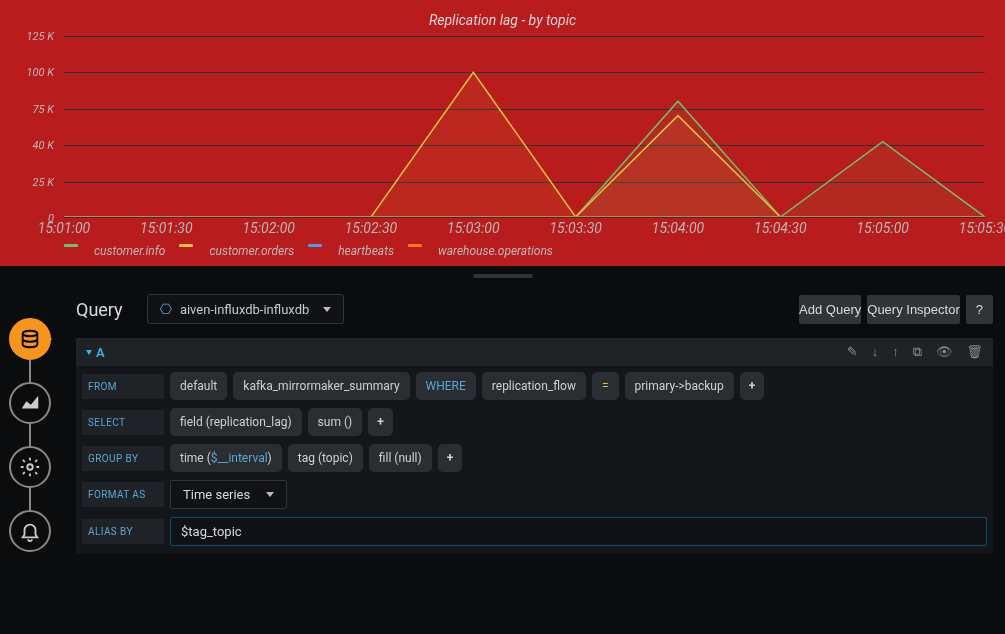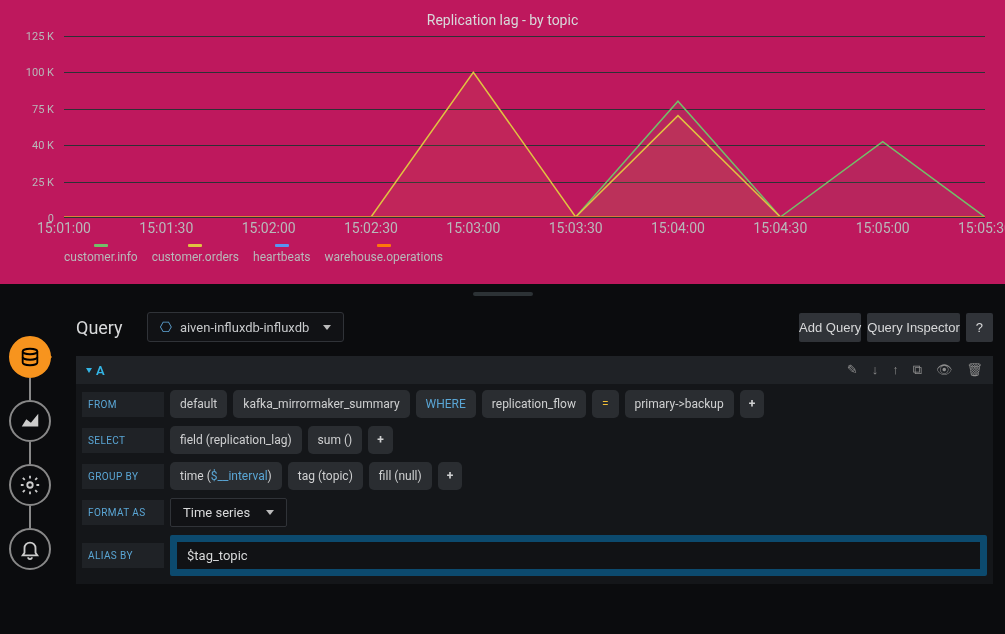--- a/index.html
+++ b/index.html
@@ -7,23 +7,24 @@
   background: #0b0c0e;
   color: #d8d9da;
   font-family: -apple-system, BlinkMacSystemFont, "Segoe UI", Roboto, Helvetica, Arial, sans-serif;
   font-size: 13px;
   width: 1005px;
   height: 634px;
   overflow: hidden;
   position: relative;
 }
 .panel {
-  background: #be185d;
+  background: #b91c1c;
   margin: 0 0 8px 0;
-  padding: 8px 12px 20px 12px;
+  padding: 8px 12px 8px 12px;
+  font-style: italic;
 }
 .panel-title {
   text-align: center;
   font-size: 14px;
   color: #d8d9da;
   padding: 4px 0 8px 0;
 }
 .chart-area {
   position: relative;
   height: 200px;
@@ -72,23 +73,22 @@
 }
 .legend {
   display: flex;
   gap: 14px;
   padding: 8px 0 0 52px;
   font-size: 12px;
   color: #b8b9ba;
 }
 .legend-item {
   display: inline-flex;
-  align-items: center;
-  gap: 3px;
-  flex-direction: column;
+  align-items: flex-start;
+  gap: 16px;
 }
 .swatch {
   width: 14px;
   height: 3px;
   border-radius: 1px;
 }
 svg.lines {
   position: absolute;
   inset: 0;
   width: 100%;
@@ -259,21 +259,21 @@
   display: inline-flex;
   align-items: center;
   gap: 10px;
   background: #111215;
   border: 1px solid #303338;
   padding: 6px 12px;
   border-radius: 2px;
 }
 .alias-input {
   background: #111215;
-  border: 7px solid #0c4a6e;
+  border: 1px solid #0c4a6e;
   color: #d8d9da;
   padding: 6px 10px;
   border-radius: 2px;
   flex: 1;
   font-size: 13px;
   font-family: inherit;
 }
 .rail-svg { width: 22px; height: 22px; }
 </style>
 </head>

